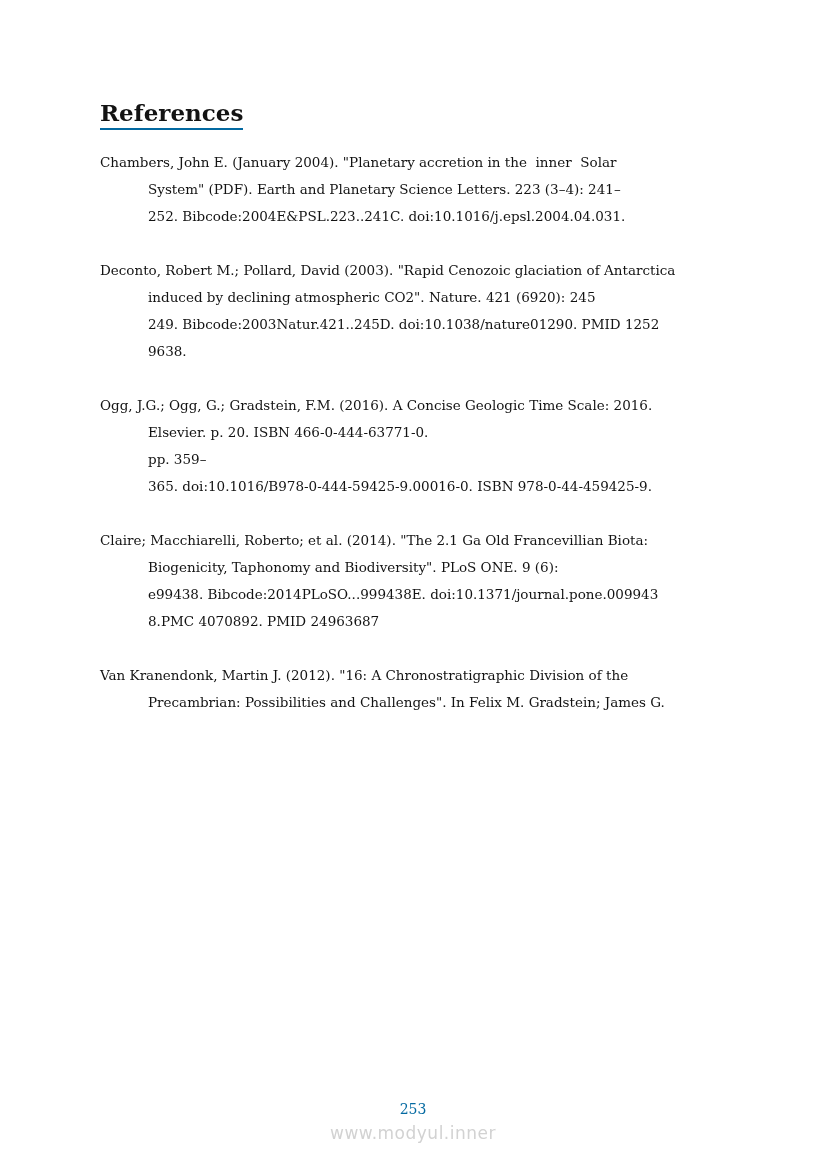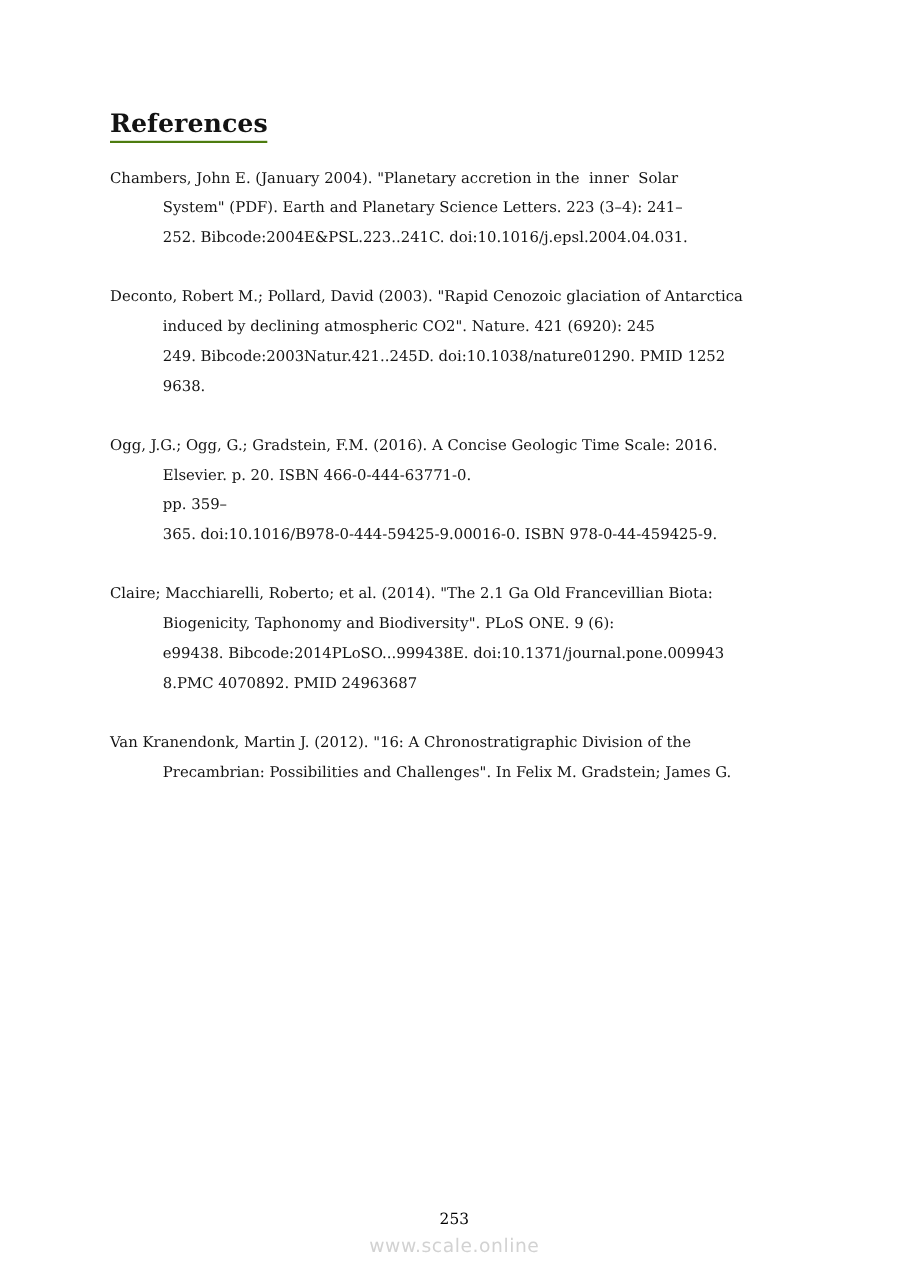--- a/index.html
+++ b/index.html
@@ -18,41 +18,41 @@
     left: 100px;
     top: 99px;
     width: 660px;
   }
   .doc-title {
     font-size: 23px;
     font-weight: bold;
     line-height: 28px;
     margin: 0 0 13px 0;
     display: inline-block;
-    border-bottom: 2px solid #4d7c0f;
+    border-bottom: 2px solid #0369a1;
     padding-bottom: 1px;
   }
   .title-row { margin: 0 0 6px 0; }
   .reference { margin: 0 0 27px 0; }
   .ref-line {
     font-size: 13.5px;
     line-height: 27px;
     white-space: pre;
   }
   .ref-line.cont { padding-left: 48px; }
   .it { }
   .page-number {
     position: absolute;
     top: 1099px;
     left: 0;
     width: 826px;
     text-align: center;
     font-size: 14px;
     line-height: 20px;
-    color: #000000;
+    color: #0369a1;
   }
   .watermark {
     position: absolute;
     top: 1122px;
     left: 0;
     width: 826px;
     text-align: center;
     font-family: "DejaVu Sans", sans-serif;
     font-size: 17px;
     line-height: 22px;
@@ -92,14 +92,14 @@
           <div class="ref-line cont"><span class="it">e99438.</span><span> Bibcode:2014PLoSO...999438E. doi:10.1371/journal.pone.009943</span></div>
           <div class="ref-line cont"><span>8.PMC 4070892. PMID 24963687</span></div>
         </div>
         <div class="reference">
           <div class="ref-line"><span>Van Kranendonk, Martin J. (2012). "16: </span><span class="it">A Chronostratigraphic Division of the</span></div>
           <div class="ref-line cont"><span class="it">Precambrian: Possibilities and Challenges</span><span>". In Felix M. Gradstein; James G.</span></div>
         </div>
       </div>
   </div>
   <div class="page-number">253</div>
-  <div class="watermark">www.scale.online</div>
+  <div class="watermark">www.modyul.inner</div>
 </div>
 
 </body></html>

